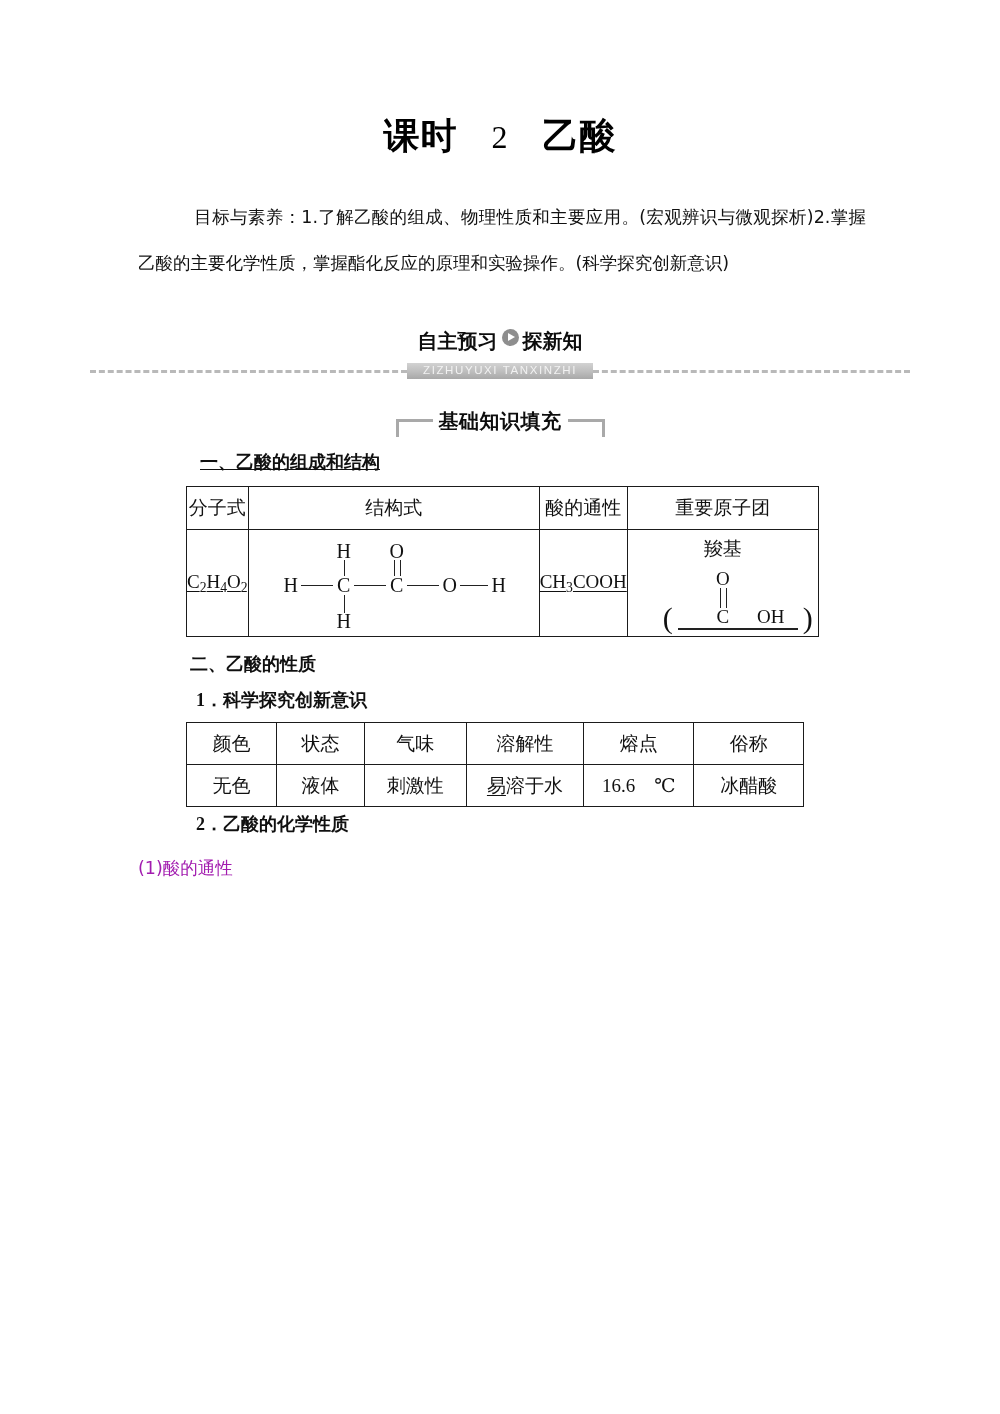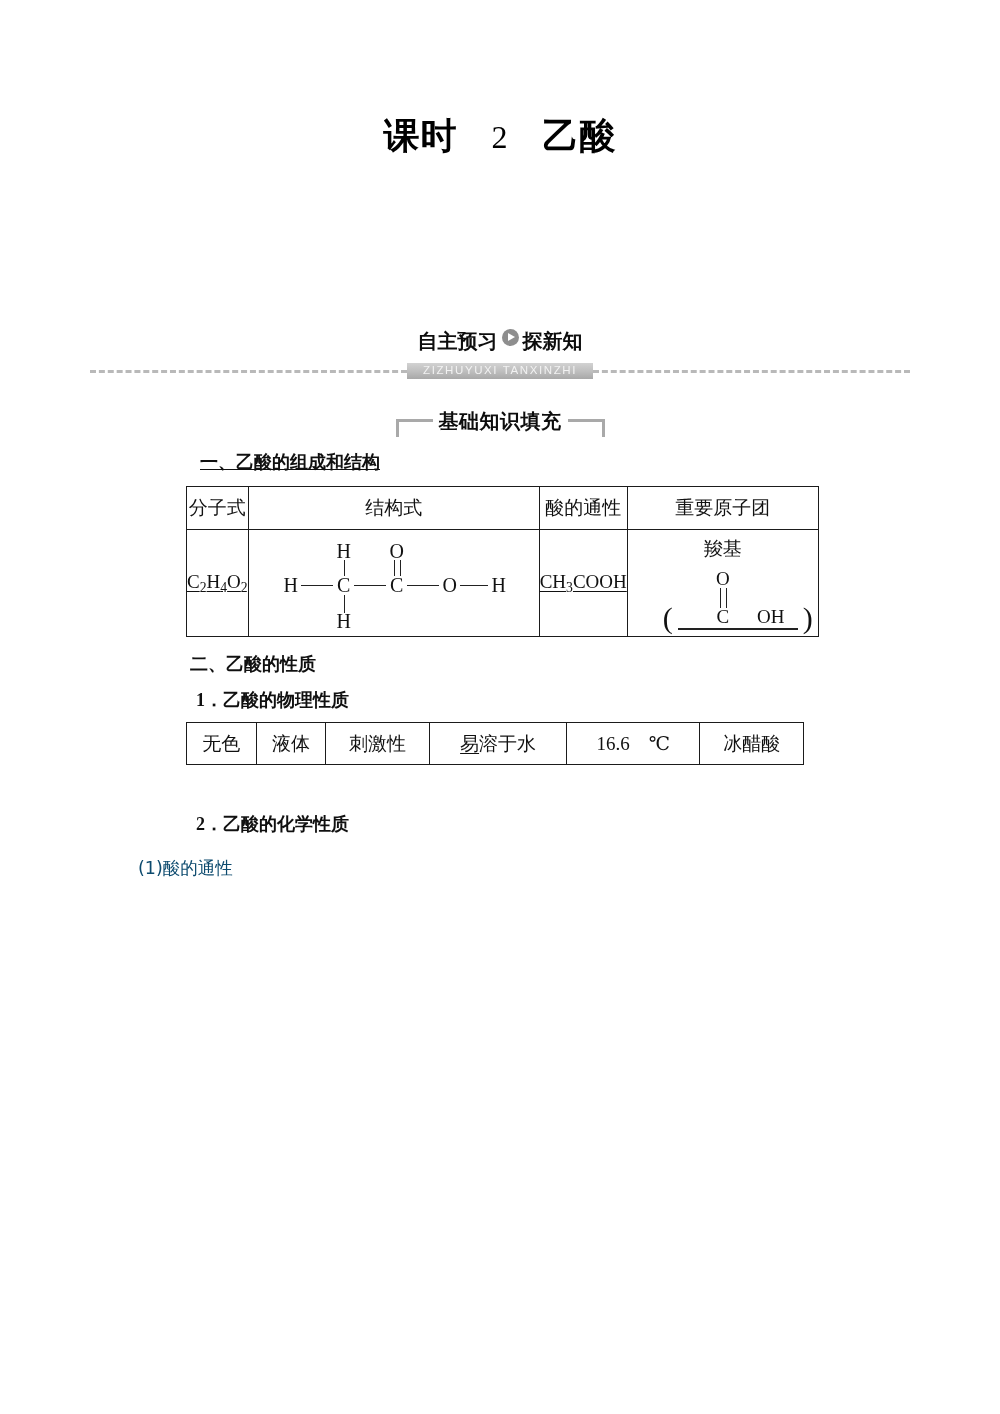--- a/index.html
+++ b/index.html
@@ -174,21 +174,21 @@
     font-family: "Liberation Serif", serif;
     font-weight: bold;
   }
 
   .para {
     position: absolute;
     left: 138px;
     top: 856px;
     font-family: "DejaVu Sans", "Liberation Sans", sans-serif;
     font-size: 17.5px;
-    color: #0c4a6e;
+    color: #a21caf;
   }
 
   
   table.doc {
     position: absolute;
     border-collapse: collapse;
     font-family: "Liberation Serif", "DejaVu Serif", serif;
   }
   table.doc td {
     border: 1px solid #1b1b1b;
@@ -272,20 +272,23 @@
 </style>
 </head>
 <body>
 
 <div class="page">
 
   <div class="title">
     <span>课时</span><span class="sp"></span><span class="num">2</span><span class="sp"></span><span>乙酸</span>
   </div>
 
+  <div class="objectives">
+    <span class="indent"></span><span>目标与素养：1.了解乙酸的组成、物理性质和主要应用。(宏观辨识与微观探析)2.掌握乙酸的主要化学性质，掌握酯化反应的原理和实验操作。(科学探究创新意识)</span>
+  </div>
 
   <div class="banner">
     <div class="banner-title">
       <span>自主预习</span><span class="banner-arrow"></span><span>探新知</span>
     </div>
     <div class="banner-strip">
       <div class="dash left"></div>
       <div class="pinyin">ZIZHUYUXI TANXINZHI</div>
       <div class="dash right"></div>
     </div>
@@ -356,25 +359,33 @@
           <span class="paren" style="left:180px; top:54px;">)</span>
           <div class="uline" style="left:50px; top:64px; width:120px;"></div>
         </div>
       </td>
     </tr>
   </tbody>
     </table>
 
   <div class="heading h-sec2">二、乙酸的性质</div>
   <div class="heading h-sub1">
-    <span class="lat">1</span><span>．乙酸的物理性质</span>
+    <span class="lat">1</span><span>．科学探究创新意识</span>
   </div>
 
   <table class="doc" id="table-physical">
     <tbody>
+        <tr>
+      <td class="cn" style="width:90px">颜色</td>
+      <td class="cn" style="width:88px">状态</td>
+      <td class="cn" style="width:102px">气味</td>
+      <td class="cn" style="width:118px">溶解性</td>
+      <td class="cn" style="width:110px">熔点</td>
+      <td class="cn" style="width:110px">俗称</td>
+    </tr>
     <tr>
       <td class="cn">无色</td>
       <td class="cn">液体</td>
       <td class="cn">刺激性</td>
       <td class="cn">
         <span class="u">易</span><span>溶于水</span>
       </td>
       <td class="cn">16.6　℃</td>
       <td class="cn">冰醋酸</td>
     </tr>

